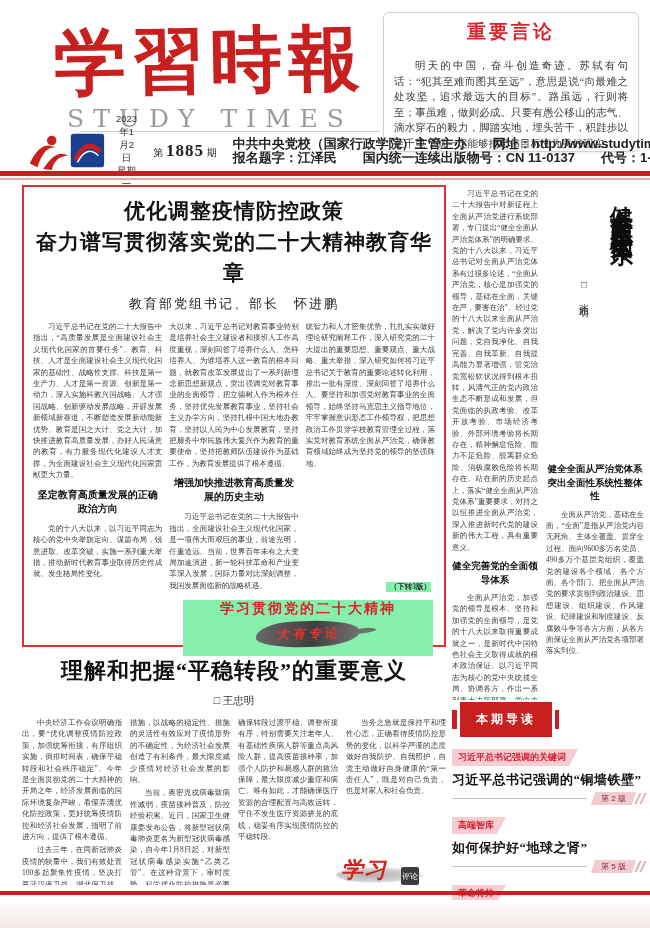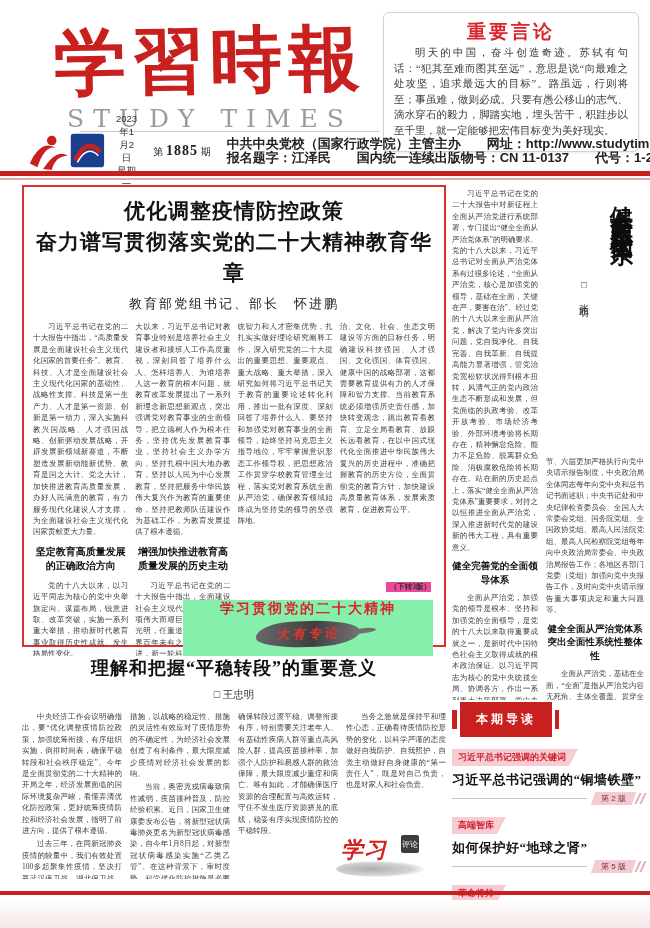--- a/index.html
+++ b/index.html
@@ -13,50 +13,50 @@
   .masthead-en { position:absolute; left:42px; top:104px; width:336px; text-align:center;
                  font-family:"DejaVu Serif", serif; color:#9b9b9b; font-size:25px;
                  letter-spacing:9px; }
   .head-hairline { position:absolute; left:80px; top:131px; width:300px; height:1px; background:#c9c9c9; }
 
   
   .quote-box { position:absolute; left:383px; top:12px; width:256px; height:140px;
                border:1px solid #d8cfcf; border-radius:6px; box-shadow:0 1px 2px rgba(0,0,0,.08);
                padding:6px 10px; box-sizing:border-box; background:#fff; }
   .quote-title { text-align:center; color:#d8262c; font-weight:bold; font-size:19px;
-                 font-family:"Liberation Sans", sans-serif; letter-spacing:3px; margin-bottom:0; }
+                 font-family:"Liberation Sans", sans-serif; letter-spacing:3px; margin-bottom:13px; }
   .quote-body { font-size:10.5px; line-height:15.5px; text-align:justify; text-indent:2em; color:#3a3a3a; }
 
   
   .dateline { position:absolute; left:24px; top:133px; width:620px; height:36px;
               display:flex; align-items:center; font-family:"Liberation Sans", sans-serif; }
   .logo { width:84px; height:40px; flex:0 0 auto; margin-right:8px; }
   .dl-date { text-align:center; font-size:9.5px; line-height:13px; color:#333; width:70px; }
   .vdiv { width:1px; height:26px; background:#bbb; margin:0 8px; }
   .dl-issue { font-size:10px; color:#222; white-space:nowrap; }
-  .dl-issue b { font-family:"Liberation Serif", serif; font-size:14px; letter-spacing:1px; }
+  .dl-issue b { font-family:"Liberation Serif", serif; font-size:17px; letter-spacing:1px; }
   .dl-pub { font-size:13px; line-height:14px; color:#222; white-space:nowrap;font-weight:bold; }
 
   .rule-thick { position:absolute; left:0; top:171px; width:650px; height:5px; background:#c8201e; }
   .rule-thin  { position:absolute; left:0; top:178px; width:650px; height:2px; background:#eba4a4; }
 
   
   .lead-box { position:absolute; left:22px; top:185px; width:424px; height:462px;
               border:2.5px solid #e03030; background:#fff; box-sizing:border-box; padding:8px 9px 6px; }
   .lead-h { text-align:center; font-family:"Liberation Sans", sans-serif; font-weight:900;
             color:#141414; font-size:21px; line-height:31px; letter-spacing:1px; }
   .lead-by { text-align:center; font-size:13px; color:#222; margin:7px 0 8px; letter-spacing:2px; }
   .lead-cols { display:flex; gap:7px; height:335px; overflow:hidden; position:relative; }
   .col { flex:1; overflow:hidden; }
   .tiny { font-size:7.5px; line-height:11.4px; text-align:justify; color:#3c3c3c; }
   .tiny p { margin:0 0 2px; text-indent:2em; }
   .tiny p.noindent { text-indent:0; }
   .sub { font-family:"Liberation Sans", sans-serif; font-weight:bold; font-size:10px;
          line-height:14px; text-align:center; color:#111; margin:7px 2px; }
-  .jump { position:absolute; right:4px; bottom:64px; background:#ec4899; font-weight:bold;
+  .jump { position:absolute; right:4px; bottom:64px; background:#86efac; font-weight:bold;
           font-size:7.5px; padding-left:4px; }
   .promo { position:absolute; left:150px; bottom:0; width:250px; height:56px; background:#86efac;
            text-align:center; }
   .promo-text { color:#d8262c; font-family:"Liberation Sans", sans-serif; font-weight:bold;
                 font-size:14px; letter-spacing:2px; }
   .banner { display:inline-block; margin-top:3px; background:linear-gradient(100deg,#6a6a6a,#3f3f3f 55%,#777);
             border-radius:48% 60% 52% 62% / 70% 55% 70% 50%; padding:3px 20px 4px;
             transform:rotate(-2deg); position:relative; }
   .banner::after { content:""; position:absolute; right:-16px; top:9px; width:22px; height:5px;
                    background:#6f6f6f; border-radius:40% 60% 60% 40%/60% 60% 40% 40%; transform:rotate(-6deg); }
@@ -69,25 +69,25 @@
   .vtitle-wrap { height:268px; display:flex; justify-content:flex-end; }
   .vtitle { writing-mode:vertical-rl; font-family:"Liberation Serif", serif; font-weight:bold;
             color:#0d0d0d; font-size:23px; letter-spacing:4px; line-height:34px; margin-right:6px; }
   .vauthor { writing-mode:vertical-rl; font-size:9.5px; color:#333; margin:92px 14px 0 0; letter-spacing:2px; }
   .sub2 { font-family:"Liberation Sans", sans-serif; font-weight:bold; font-size:9.5px;
           line-height:13.5px; text-align:center; color:#111; margin:6px 0; }
 
   
   .mid { position:absolute; left:22px; top:656px; width:424px; height:232px; }
   .mid-h { text-align:center; font-family:"Liberation Serif", serif; font-weight:bold;
-           font-size:18px; letter-spacing:1px; color:#101010; }
+           font-size:22px; letter-spacing:1px; color:#101010; }
   .mid-by { text-align:center; font-size:10.5px; color:#333; margin:8px 0 9px; }
   .mid-cols { display:flex; gap:8px; height:168px; overflow:hidden; position:relative; }
   .review-logo { position:absolute; right:18px; bottom:0; width:96px; height:44px; background:#fff;
-                 display:flex; align-items:flex-start; justify-content:center; gap:14px; }
+                 display:flex; align-items:flex-end; justify-content:center; gap:14px; }
   .review-swash { position:absolute; left:4px; bottom:2px; width:88px; height:16px;
                   background:radial-gradient(ellipse at 40% 50%, #9a9a9a 0%, #c9c9c9 55%, transparent 75%);
                   border-radius:50%; opacity:.8; }
   .review-cn { position:relative; font-family:"DejaVu Serif", serif; font-weight:bold; font-style:italic;
                color:#d0241f; font-size:22px; letter-spacing:1px; }
   .review-seal { position:relative; background:#3c3c3c; color:#fff; font-size:8px; line-height:9px;
                  width:18px; height:18px; display:flex; align-items:center; justify-content:center;
                  border-radius:2px; }
 
   
@@ -164,23 +164,20 @@
         <p>党的十八大以来，以习近平同志为核心的党中央举旗定向、谋篇布局，锐意进取、改革突破，实施一系列重大举措，推动新时代教育事业取得历史性成就、发生格局性变化。</p>
       </div>
       <div class="col tiny">
         <p class="noindent">大以来，习近平总书记对教育事业特别是培养社会主义建设者和接班人工作高度重视，深刻回答了培养什么人、怎样培养人、为谁培养人这一教育的根本问题，就教育改革发展提出了一系列新理念新思想新观点，突出强调党对教育事业的全面领导，把立德树人作为根本任务，坚持优先发展教育事业，坚持社会主义办学方向，坚持扎根中国大地办教育，坚持以人民为中心发展教育，坚持把服务中华民族伟大复兴作为教育的重要使命，坚持把教师队伍建设作为基础工作，为教育发展提供了根本遵循。</p>
         <div class="sub">增强加快推进教育高质量发展的历史主动</div>
         <p>习近平总书记在党的二十大报告中指出，全面建设社会主义现代化国家，是一项伟大而艰巨的事业，前途光明，任重道远。当前，世界百年未有之大变局加速演进，新一轮科技革命和产业变革深入发展，国际力量对比深刻调整，我国发展面临新的战略机遇。</p>
       </div>
       <div class="col tiny">
         <p class="noindent">统智力和人才密集优势，扎扎实实做好理论研究阐释工作，深入研究党的二十大提出的重要思想、重要观点、重大战略、重大举措，深入研究如何将习近平总书记关于教育的重要论述转化利用，推出一批有深度、深刻回答了培养什么人。要坚持和加强党对教育事业的全面领导，始终坚持马克思主义指导地位，牢牢掌握意识形态工作领导权，把思想政治工作贯穿学校教育管理全过程，落实党对教育系统全面从严治党，确保教育领域始终成为坚持党的领导的坚强阵地。</p>
       </div>
-      <div class="col tiny">
-        <p class="noindent">治、文化、社会、生态文明建设等方面的目标任务，明确建设科技强国、人才强国、文化强国、体育强国、健康中国的战略部署，这都需要教育提供有力的人才保障和智力支撑。当前教育系统必须增强历史责任感，加快转变观念，跳出教育看教育、立足全局看教育、放眼长远看教育，在以中国式现代化全面推进中华民族伟大复兴的历史进程中，准确把握教育的历史方位，全面贯彻党的教育方针，加快建设高质量教育体系，发展素质教育，促进教育公平。</p>
-      </div>
       <div class="jump">（下转3版）</div>
       <div class="promo">
         <div class="promo-text">学习贯彻党的二十大精神</div>
         <span class="banner">
           <span class="banner-text">大有专论</span>
         </span>
       </div>
     </div>
   </div>
 
@@ -189,21 +186,20 @@
       <p>习近平总书记在党的二十大报告中对新征程上全面从严治党进行系统部署，专门提出“健全全面从严治党体系”的明确要求。党的十八大以来，习近平总书记对全面从严治党体系有过很多论述，“全面从严治党，核心是加强党的领导，基础在全面，关键在严，要害在治”。经过党的十八大以来全面从严治党，解决了党内许多突出问题，党自我净化、自我完善、自我革新、自我提高能力显著增强，管党治党宽松软状况得到根本扭转，风清气正的党内政治生态不断形成和发展，但党面临的执政考验、改革开放考验、市场经济考验、外部环境考验将长期存在，精神懈怠危险、能力不足危险、脱离群众危险、消极腐败危险将长期存在。站在新的历史起点上，落实“健全全面从严治党体系”重要要求，对持之以恒推进全面从严治党，深入推进新时代党的建设新的伟大工程，具有重要意义。</p>
       <div class="sub2">健全完善党的全面领导体系</div>
       <p>全面从严治党，加强党的领导是根本。坚持和加强党的全面领导，是党的十八大以来取得重要成就之一，是新时代中国特色社会主义取得成就的根本政治保证。以习近平同志为核心的党中央统揽全局、协调各方，作出一系列重大决策部署，党中央权威和集中统一领导得到有力保证，党的领导制度体系不断完善，全党思想上更加统一、政治上更加团结、行动上更加一致，党的领导在国家机关全覆盖履行职责各领域各环</p>
     </div>
     <div class="party-colB">
       <div class="vtitle-wrap">
         <div class="vauthor">□ 张志明</div>
         <div class="vtitle">健全全面从严治党体系</div>
       </div>
       <div class="tiny">
-        <p class="noindent">节、六届更加严格执行向党中央请示报告制度，中央政治局全体同志每年向党中央和总书记书面述职；中央书记处和中央纪律检查委员会、全国人大常委会党组、国务院党组、全国政协党组、最高人民法院党组、最高人民检察院党组每年向中央政治局常委会、中央政治局报告工作；各地区各部门党委（党组）加强向党中央报告工作，及时向党中央请示报告重大事项决定和重大问题等。</p>
         <div class="sub2">健全全面从严治党体系突出全面性系统性整体性</div>
         <p><span>全面从严治党，基础在全面，“全面”是指从严治党内容无死角、主体全覆盖、贯穿全过程。面向9600多万名党员、490多万个基层党组织，覆盖党的建设各个领域、各个方面、各个部门。把全面从严治党的要求贯彻到政治建设、思想建设、组织建设、作风建设、纪律建设和制度建设、反腐败斗争等各方方面，从各方面保证全面从严治党各项部署落实到位。</span></p>
       </div>
     </div>
   </div>
 
   <div class="mid">
     <div class="mid-h">理解和把握“平稳转段”的重要意义</div>
     <div class="mid-by">□ 王忠明</div>
     <div class="mid-cols">

